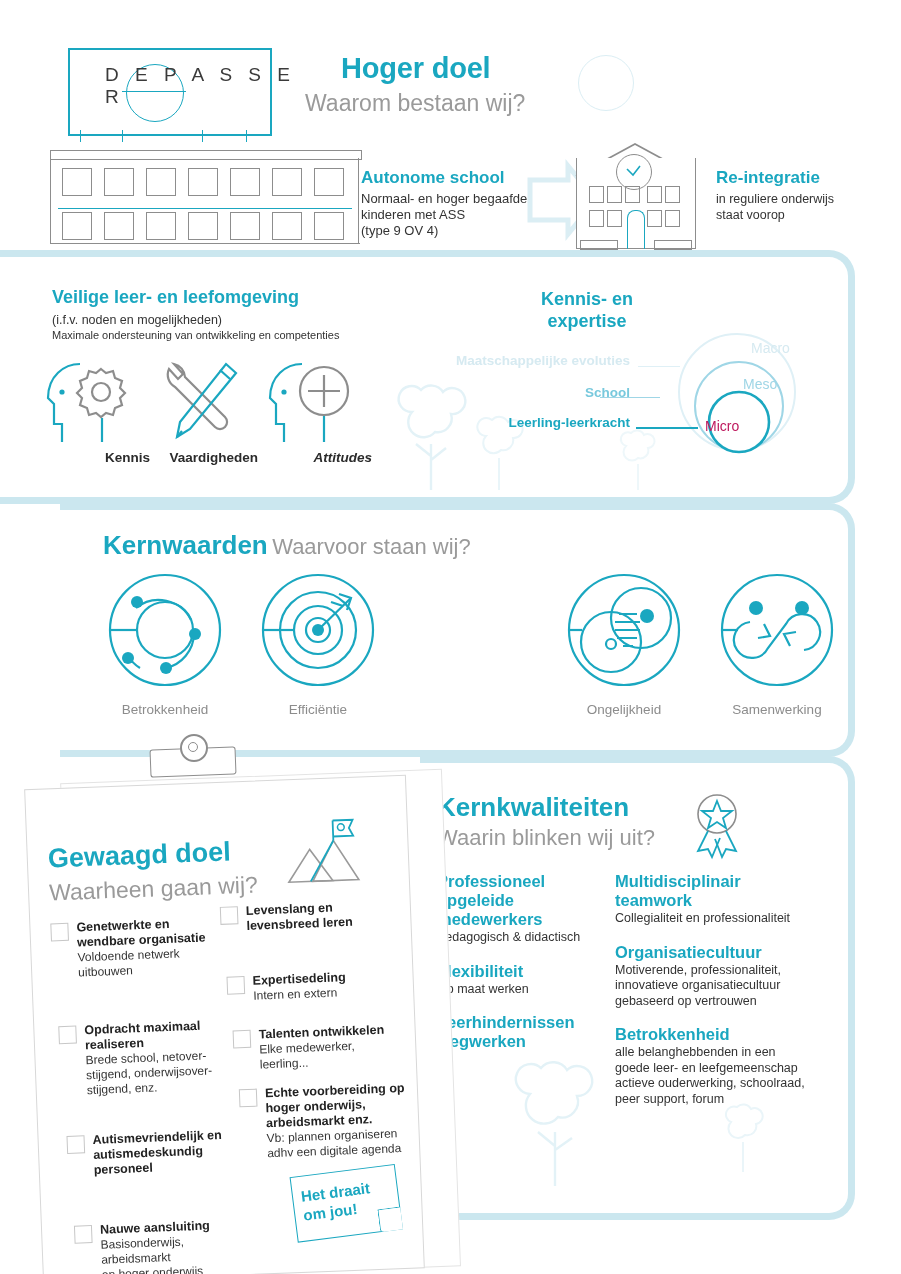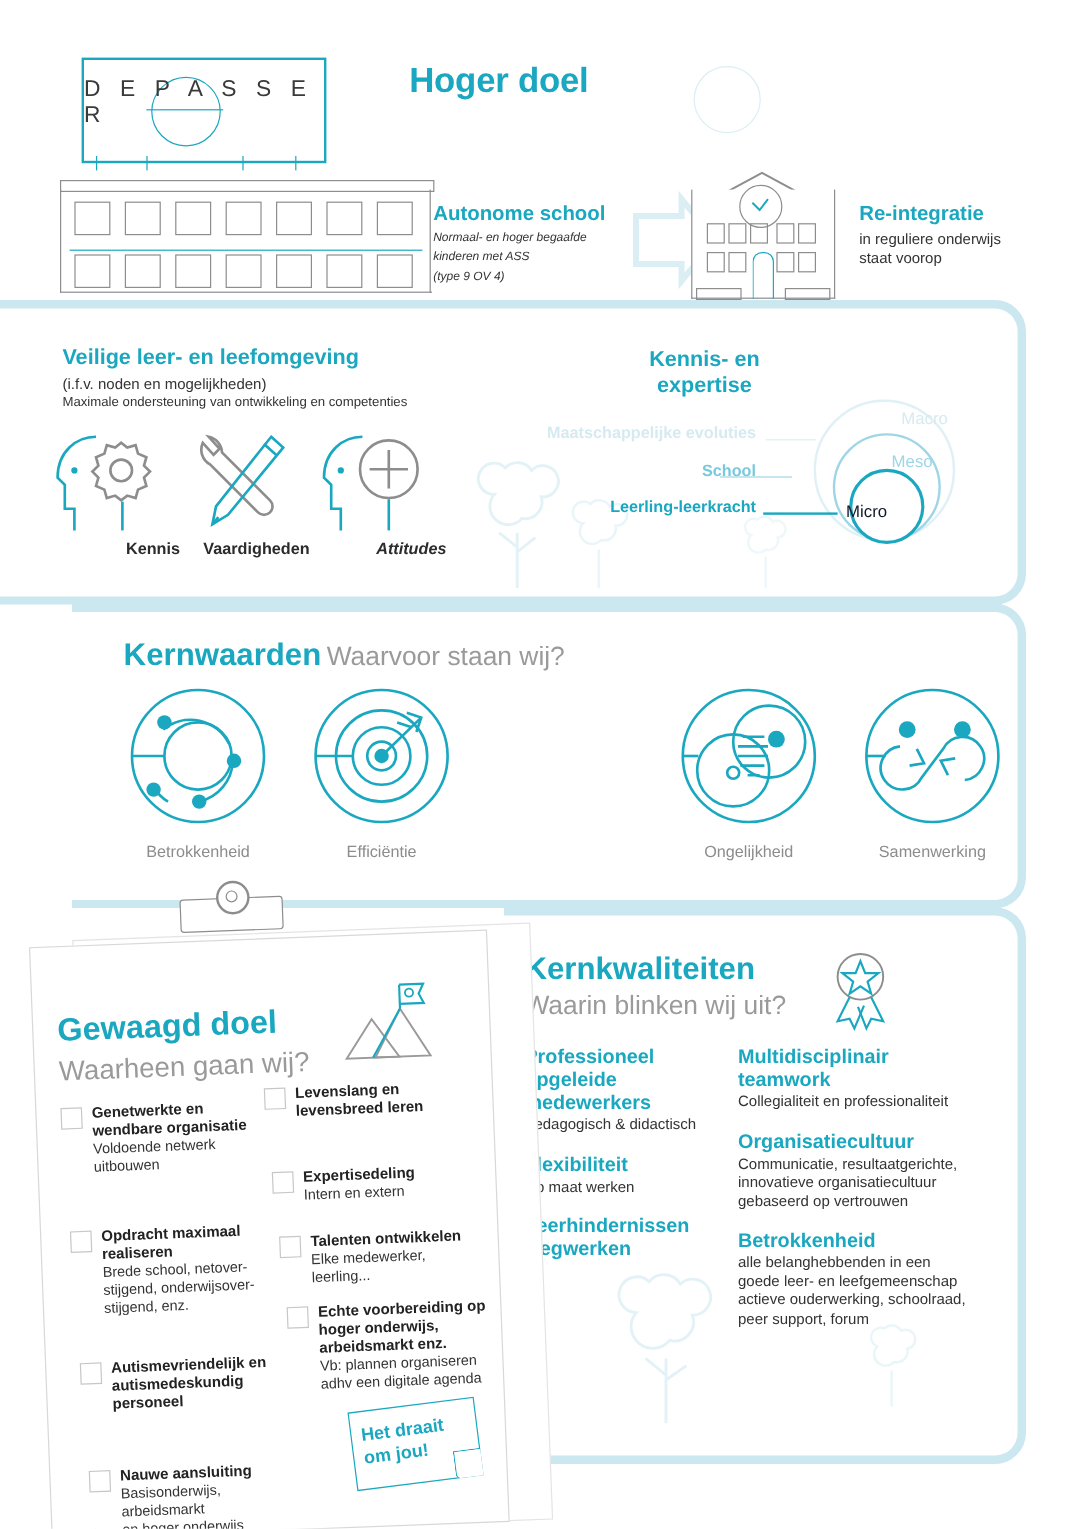--- a/index.html
+++ b/index.html
@@ -13,21 +13,21 @@
 
   
   :root{}
 
   
   #logo-box{left:68px;top:48px;width:200px;height:84px;border:2px solid #1aa7c0;background:#fff;}
   #logo-text{
     position:absolute;left:0;top:0;width:200px;height:72px;
     display:flex;align-items:center;justify-content:center;
     font-family:"Liberation Sans",sans-serif;font-size:19px;letter-spacing:5.5px;
-    color:#3a3a3a;font-weight:400;z-index:3;
+    color:#3a3a3a;font-weight:400;z-index:3;padding-left:35px;
   }
   #logo-circle{
     position:absolute;left:56px;top:14px;width:56px;height:56px;border:1.6px solid #1aa7c0;border-radius:50%;z-index:2;
   }
   #logo-needle{position:absolute;left:52px;top:41px;width:64px;height:0;border-top:1.6px solid #1aa7c0;z-index:2;}
 
   #hoger-title{left:305px;top:52px;font-size:29px;font-weight:bold;color:#1aa7c0;letter-spacing:-.2px;margin-left:36px;}
   #hoger-sub{left:305px;top:90px;font-size:23px;color:#9a9a9a;}
   #head-circle{left:578px;top:55px;width:54px;height:54px;border:1.5px solid #dbeef4;border-radius:50%;}
   #bldg{left:50px;top:140px;width:310px;height:110px;}
@@ -40,21 +40,21 @@
 
   
   #school2{left:576px;top:140px;width:118px;height:108px;}
   #school2 .gable{position:absolute;left:0;top:18px;width:118px;height:90px;border:1.4px solid #8d8d8d;border-top:none;background:#fff;}
   #school2 .w{position:absolute;width:13px;height:15px;border:1.4px solid #8d8d8d;}
   #school2 .clock{position:absolute;left:40px;top:14px;width:34px;height:34px;border:1.4px solid #8d8d8d;border-radius:50%;background:#fff;}
   #school2 .door{position:absolute;left:51px;top:70px;width:16px;height:38px;border:1.6px solid #1aa7c0;border-bottom:none;border-radius:8px 8px 0 0;}
   #school2 .step{position:absolute;top:100px;height:8px;border:1.4px solid #8d8d8d;}
 
   #auto-title{left:361px;top:168px;font-size:17px;font-weight:bold;color:#1aa7c0;}
-  #auto-body{left:361px;top:191px;font-size:10px;line-height:16px;color:#333;font-style:italic;}
+  #auto-body{left:361px;top:191px;font-size:13px;line-height:16px;color:#333;}
   #reint-title{left:716px;top:168px;font-size:17px;font-weight:bold;color:#1aa7c0;}
   #reint-body{left:716px;top:191px;font-size:12.5px;line-height:16px;color:#333;}
 
   
   .panel{
     position:absolute;background:#ffffff;border:7px solid #cbe7ef;
     border-left:none;border-radius:0 26px 26px 0;
   }
   #panel1{left:-10px;top:250px;width:858px;height:240px;}
   #panel2{left:60px;top:503px;width:788px;height:240px;}
@@ -81,21 +81,21 @@
   #p1-sub2{left:52px;top:329px;font-size:11px;color:#333;}
   #kennis-title{left:527px;top:288px;width:120px;text-align:center;font-size:18px;font-weight:bold;color:#1aa7c0;line-height:22px;}
 
   .icon-col{position:absolute;width:110px;text-align:right;}
   .icon-cap{font-size:13.5px;font-weight:bold;color:#2b2b2b;margin-top:6px;}
 
   
   #mmm{left:655px;top:330px;width:160px;height:140px;}
   #lbl-macro{position:absolute;left:96px;top:10px;font-size:14px;color:#d6eaf1;}
   #lbl-meso{position:absolute;left:88px;top:46px;font-size:14px;color:#9fd6e6;}
-  #lbl-micro{position:absolute;left:50px;top:88px;font-size:14px;color:#0f172a;}
+  #lbl-micro{position:absolute;left:50px;top:88px;font-size:14px;color:#be185d;}
   .mmm-left{position:absolute;text-align:right;font-weight:bold;}
   #ml1{left:390px;top:353px;width:240px;font-size:13.5px;color:#d6eaf1;}
   #ml2{left:390px;top:385px;width:240px;font-size:13.5px;color:#78c9dd;}
   #ml3{left:390px;top:415px;width:240px;font-size:13.5px;color:#1aa7c0;}
   .leader{position:absolute;height:0;}
 
   
   #p2-title{left:103px;top:530px;}
   #p2-title b{font-size:26px;color:#1aa7c0;}
   #p2-title span{font-size:22px;color:#9a9a9a;font-weight:400;}
@@ -139,20 +139,21 @@
 
 <div class="stage">
 
   <div class="abs" id="logo-box">
     <div id="logo-circle"></div>
     <div id="logo-needle"></div>
     <div id="logo-text">D E  P A S S E R</div>
   </div>
 
   <div class="abs" id="hoger-title">Hoger doel</div>
+  <div class="abs" id="hoger-sub">Waarom bestaan wij?</div>
   <div class="abs" id="head-circle"></div>
 
   <div class="abs" id="bldg">
     <div class="legup" style="left:30px;"></div>
       <div class="legup" style="left:72px;"></div>
     <div class="legup" style="left:152px;"></div>
       <div class="legup" style="left:196px;"></div>
     <div class="roof"></div>
     <div class="col" style="left:0;"></div>
       <div class="col" style="left:308px;"></div>
@@ -418,21 +419,21 @@
       <h4>
         <span>Multidisciplinair</span><br>
         <span>teamwork</span>
       </h4>
       <p>Collegialiteit en professionaliteit</p>
     </div>
     <div class="kq-gap"></div>
     <div>
       <h4>Organisatiecultuur</h4>
       <p>
-        <span>Communicatie, resultaatgerichte,</span><br>
+        <span>Motiverende, professionaliteit,</span><br>
         <span>innovatieve organisatiecultuur</span><br>
         <span>gebaseerd op vertrouwen</span>
       </p>
     </div>
     <div class="kq-gap"></div>
     <div>
       <h4>Betrokkenheid</h4>
       <p>
         <span>alle belanghebbenden in een</span><br>
         <span>goede leer- en leefgemeenschap</span><br>

